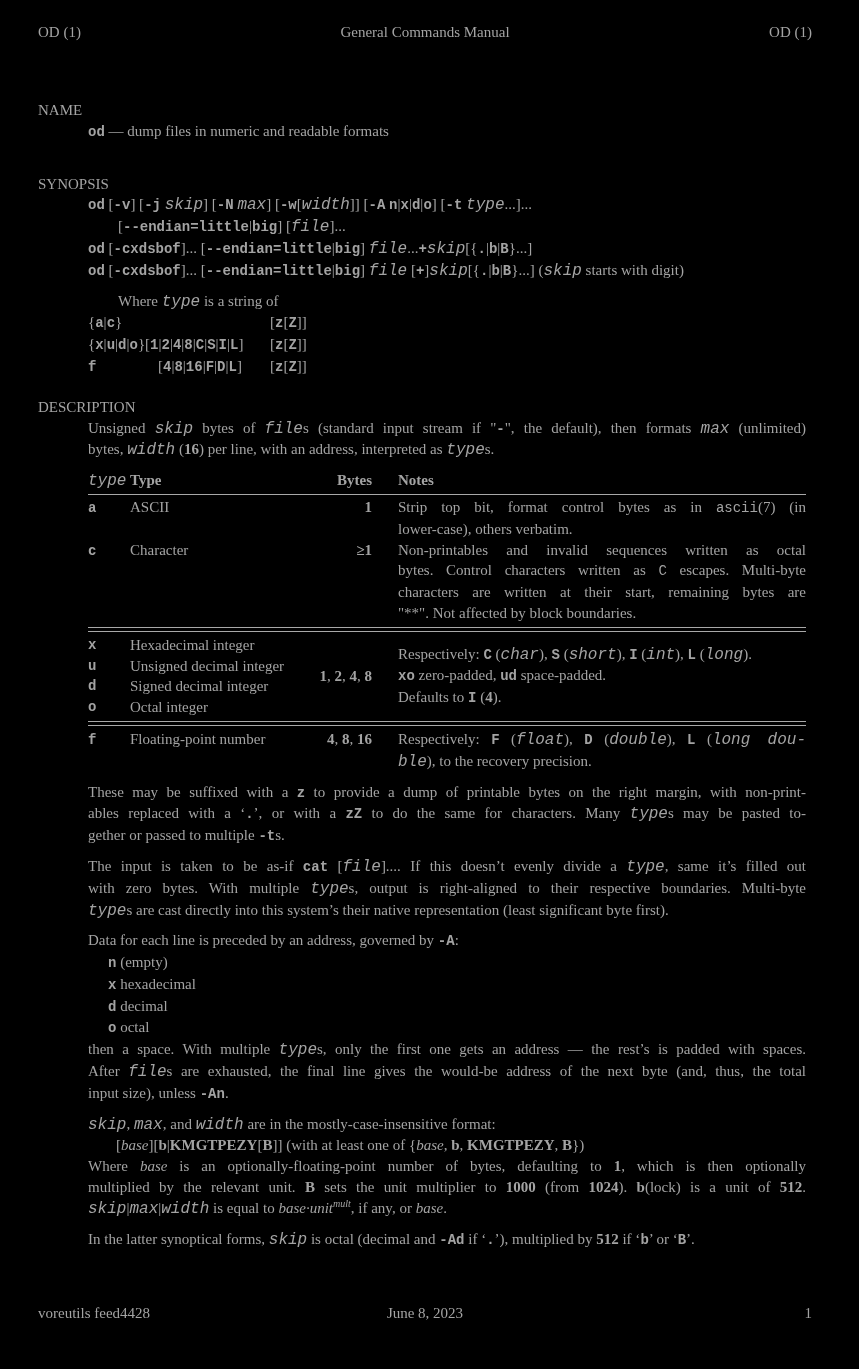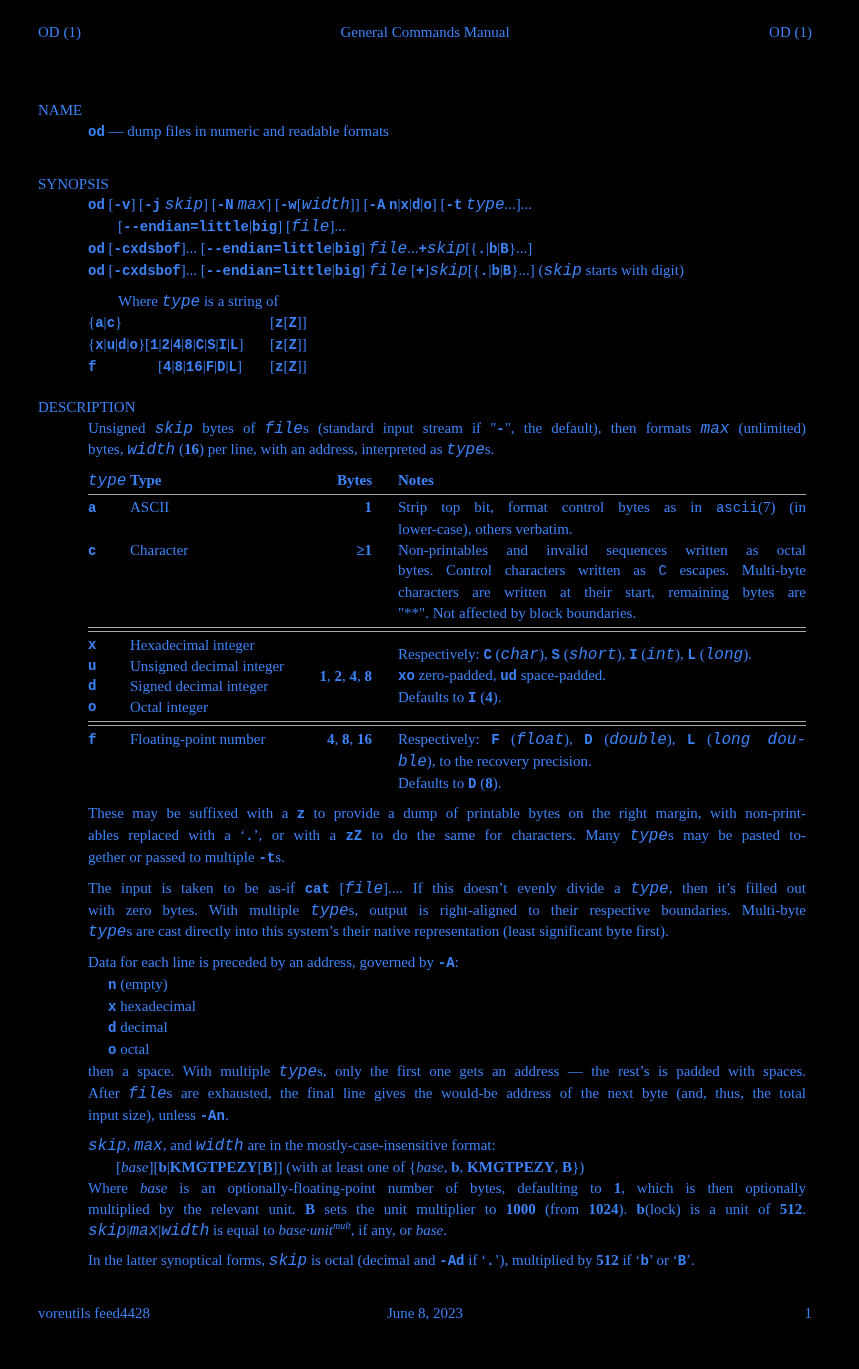--- a/index.html
+++ b/index.html
@@ -1,16 +1,16 @@
 <!DOCTYPE html>
 <html><head>
 <meta charset="utf-8">
 <style>
   html,body{margin:0;padding:0;background:#000;}
-  #page{position:relative;width:850px;height:1369px;background:#000;color:#3b82f6;
+  #page{position:relative;width:850px;height:1369px;background:#000;color:#a3a3a3;
         font-family:"Liberation Serif",serif;font-size:15px;line-height:20.8px;overflow:hidden;}
   
   .sg-r{}
   .sg-b{font-weight:bold;}
   .sg-i{font-style:italic;}
   .sg-m{font-family:"Liberation Mono",monospace;font-weight:bold;font-size:14px;}
   .sg-mr{font-family:"Liberation Mono",monospace;font-size:14px;}
   .sg-mi{font-family:"Liberation Mono",monospace;font-style:italic;font-size:16px;}
   .sg-sup{font-style:italic;font-size:10px;vertical-align:super;line-height:0;}
   .seg-m{font-family:"Liberation Mono",monospace;font-weight:bold;font-size:14px;}
@@ -156,33 +156,32 @@
       <div class="drule"></div>
 
       <div class="trow">
         <div class="c1"><span class="sg-m">f</span></div>
         <div class="c2"><span class="sg-r">Floating-point number</span></div>
         <div class="c3"><span class="sg-b">4</span><span class="sg-r">, </span><span class="sg-b">8</span><span class="sg-r">, </span><span class="sg-b">16</span></div>
         <div class="sp"></div>
         <div class="c4 notes">
             <div class="tline just"><span class="sg-r">Respectively: </span><span class="sg-m">F</span><span class="sg-r"> (</span><span class="sg-mi">float</span><span class="sg-r">), </span><span class="sg-m">D</span><span class="sg-r"> (</span><span class="sg-mi">double</span><span class="sg-r">), </span><span class="sg-m">L</span><span class="sg-r"> (</span><span class="sg-mi">long dou-</span></div>
             <div class="tline"><span class="sg-mi">ble</span><span class="sg-r">), to the recovery precision.</span></div>
-            <div class="tline"><span class="sg-r">Defaults to </span><span class="sg-m">D</span><span class="sg-r"> (</span><span class="sg-b">8</span><span class="sg-r">).</span></div>
           </div>
       </div>
     </div>
 
     <div class="ind1 mt9">
         <div class="tline just"><span class="sg-r">These may be suffixed with a </span><span class="sg-m">z</span><span class="sg-r"> to provide a dump of printable bytes on the right margin, with non-print-</span></div>
         <div class="tline just"><span class="sg-r">ables replaced with a ‘</span><span class="sg-m">.</span><span class="sg-r">’, or with a </span><span class="sg-m">zZ</span><span class="sg-r"> to do the same for characters.  Many </span><span class="sg-mi">type</span><span class="sg-r">s may be pasted to-</span></div>
         <div class="tline"><span class="sg-r">gether or passed to multiple </span><span class="sg-m">-t</span><span class="sg-r">s.</span></div>
       </div>
 
     <div class="ind1 mt9">
-        <div class="tline just"><span class="sg-r">The input is taken to be as-if </span><span class="sg-m">cat</span><span class="sg-r"> [</span><span class="sg-mi">file</span><span class="sg-r">]....  If this doesn’t evenly divide a </span><span class="sg-mi">type</span><span class="sg-r">, then it’s filled out</span></div>
+        <div class="tline just"><span class="sg-r">The input is taken to be as-if </span><span class="sg-m">cat</span><span class="sg-r"> [</span><span class="sg-mi">file</span><span class="sg-r">]....  If this doesn’t evenly divide a </span><span class="sg-mi">type</span><span class="sg-r">, same it’s filled out</span></div>
         <div class="tline just"><span class="sg-r">with zero bytes.  With multiple </span><span class="sg-mi">type</span><span class="sg-r">s, output is right-aligned to their respective boundaries.  Multi-byte</span></div>
         <div class="tline"><span class="sg-mi">type</span><span class="sg-r">s are cast directly into this system’s their native representation (least significant byte first).</span></div>
       </div>
 
     <div class="ind1 mt9 tline"><span class="sg-r">Data for each line is preceded by an address, governed by </span><span class="sg-m">-A</span><span class="sg-r">:</span></div>
     <div class="litem tline"><span class="sg-m">n</span><span class="sg-r"> (empty)</span></div>
     <div class="litem tline"><span class="sg-m">x</span><span class="sg-r"> hexadecimal</span></div>
     <div class="litem tline"><span class="sg-m">d</span><span class="sg-r"> decimal</span></div>
     <div class="litem tline"><span class="sg-m">o</span><span class="sg-r"> octal</span></div>
     <div class="ind1">

